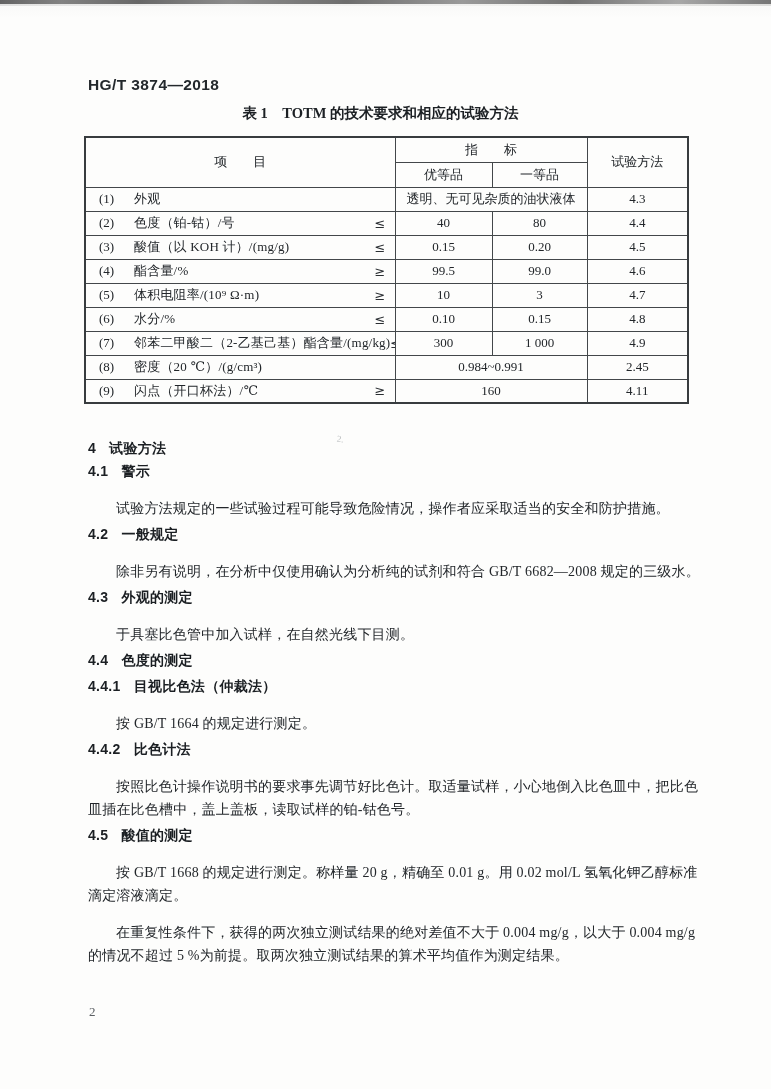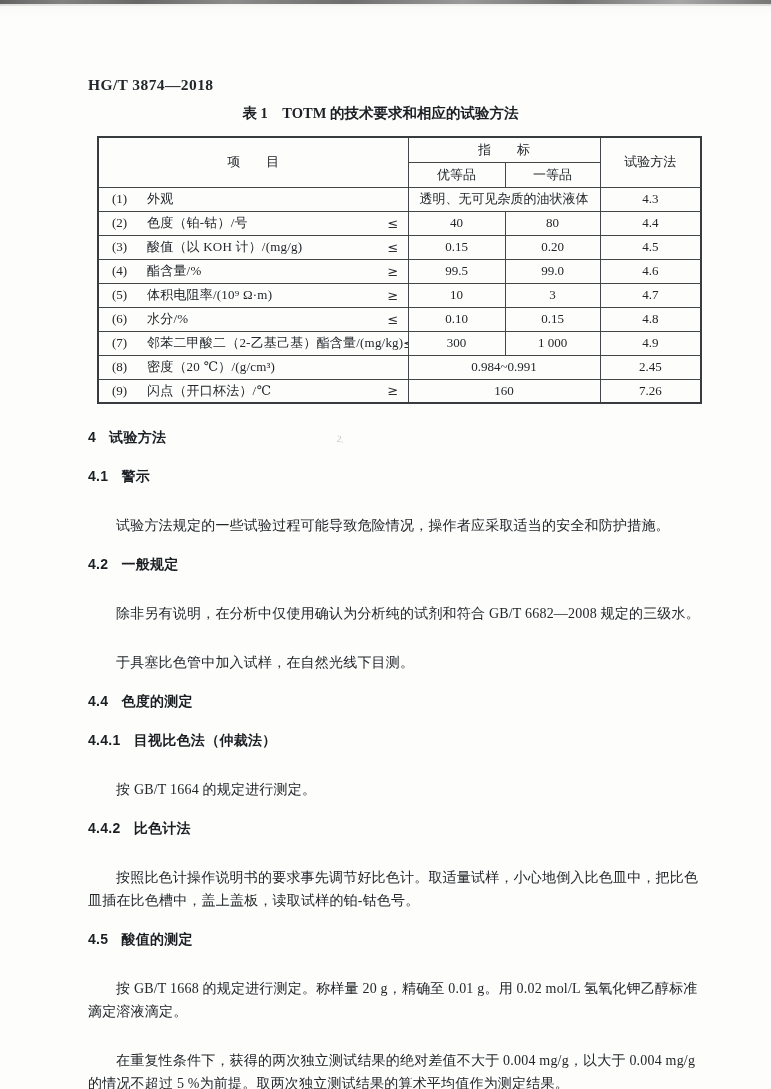--- a/index.html
+++ b/index.html
@@ -29,38 +29,38 @@
     content: "";
     position: absolute;
     top: 4px; left: 0;
     width: 100%; height: 2px;
     background: linear-gradient(90deg, #c9c9c9, #efefee 30%, #e4e4e2 70%, #c2c2c0);
     opacity: 0.6;
   }
   .std-code {
     position: absolute;
     left: 88px; top: 76px;
-    font-family: Liberation Serif, serif;
+    font-family: Liberation Sans, sans-serif;
     font-weight: bold;
     font-size: 15.5px;
     letter-spacing: 0.4px;
     color: #23282c;
   }
   .table-title {
     position: absolute;
     left: 79px; top: 104px;
     width: 603px;
     text-align: center;
     font-weight: bold;
     font-size: 14.5px;
     color: #1c2024;
   }
   table.spec {
     position: absolute;
-    left: 97px; top: 136px;
+    left: 84px; top: 136px;
     width: 603px;
     border-collapse: collapse;
     table-layout: fixed;
     border: 2px solid #383c3f;
     font-size: 13px;
     color: #22262a;
   }
   table.spec th, table.spec td {
     border: 1px solid #43474a;
     font-weight: normal;
@@ -96,34 +96,34 @@
     position: absolute;
     left: 88px; top: 426px;
     width: 616px;
   }
   .sec-h {
     font-family: "Liberation Sans", "DejaVu Sans", sans-serif;
     font-weight: bold;
     font-size: 14px;
     color: #1b1f23;
     line-height: 23px;
-    margin-top: 16px;
+    margin-top: 3px;
     letter-spacing: 0.3px;
   }
-  .sec-h:first-child { margin-top: 0; }
+  .sec-h:first-child { margin-top: 11px; }
   .sec-h .sec-no { margin-right: 13px; font-family: "Liberation Sans", "DejaVu Sans", sans-serif; }
   .para {
     font-size: 14px;
     line-height: 23px;
-    margin-top: 26px;
+    margin-top: 14px;
     text-indent: 2em;
     color: #22262a;
     letter-spacing: 0.2px;
   }
-  .gap-lg { margin-top: 16px; }
+  .gap-lg { margin-top: 0; }
   .page-num {
     position: absolute;
     left: 89px; top: 1004px;
     font-size: 13px;
     color: #5a5e62;
   }
   .speck {
     position: absolute;
     left: 337px; top: 434px;
     font-size: 9px;
@@ -257,21 +257,21 @@
       </tr>
       <tr>
         <td class="item-cell">
             <div class="item-flex">
           <span class="item-no">(9)</span>
           <span class="item-name">闪点（开口杯法）/℃</span>
           <span class="item-sym">≥</span>
             </div>
           </td>
         <td colspan="2">160</td>
-        <td>7.26</td>
+        <td>4.11</td>
       </tr>
     </tbody>
   </table>
 
   <div class="speck">2.</div>
 
   <div class="sections">
 
     <div class="sec-h">
       <span class="sec-no">4</span><span>试验方法</span>
@@ -280,20 +280,23 @@
     <div class="sec-h gap-lg">
       <span class="sec-no">4.1</span><span>警示</span>
     </div>
     <p class="para">试验方法规定的一些试验过程可能导致危险情况，操作者应采取适当的安全和防护措施。</p>
 
     <div class="sec-h">
       <span class="sec-no">4.2</span><span>一般规定</span>
     </div>
     <p class="para">除非另有说明，在分析中仅使用确认为分析纯的试剂和符合 GB/T 6682—2008 规定的三级水。</p>
 
+    <div class="sec-h">
+      <span class="sec-no">4.3</span><span>外观的测定</span>
+    </div>
     <p class="para">于具塞比色管中加入试样，在自然光线下目测。</p>
 
     <div class="sec-h">
       <span class="sec-no">4.4</span><span>色度的测定</span>
     </div>
 
     <div class="sec-h">
       <span class="sec-no">4.4.1</span><span>目视比色法（仲裁法）</span>
     </div>
     <p class="para">按 GB/T 1664 的规定进行测定。</p>

